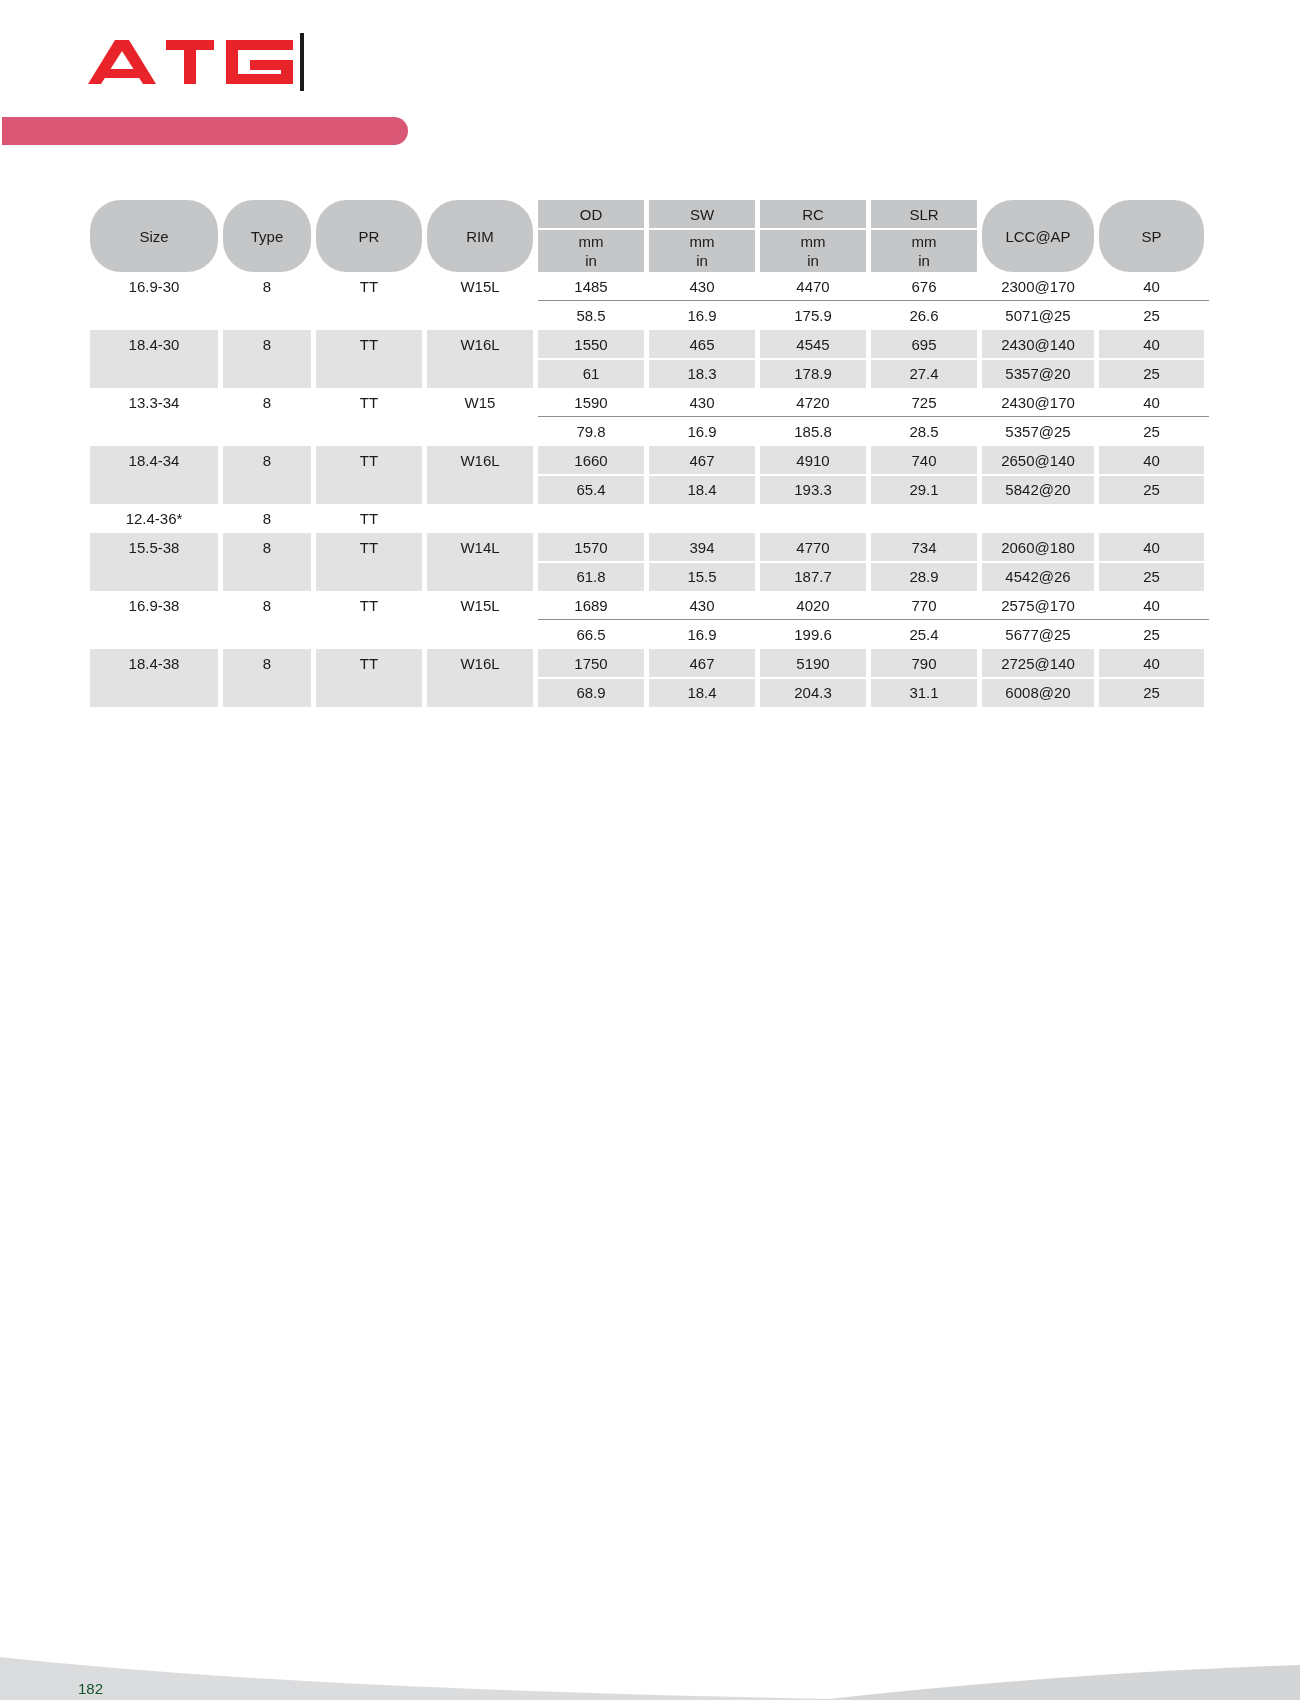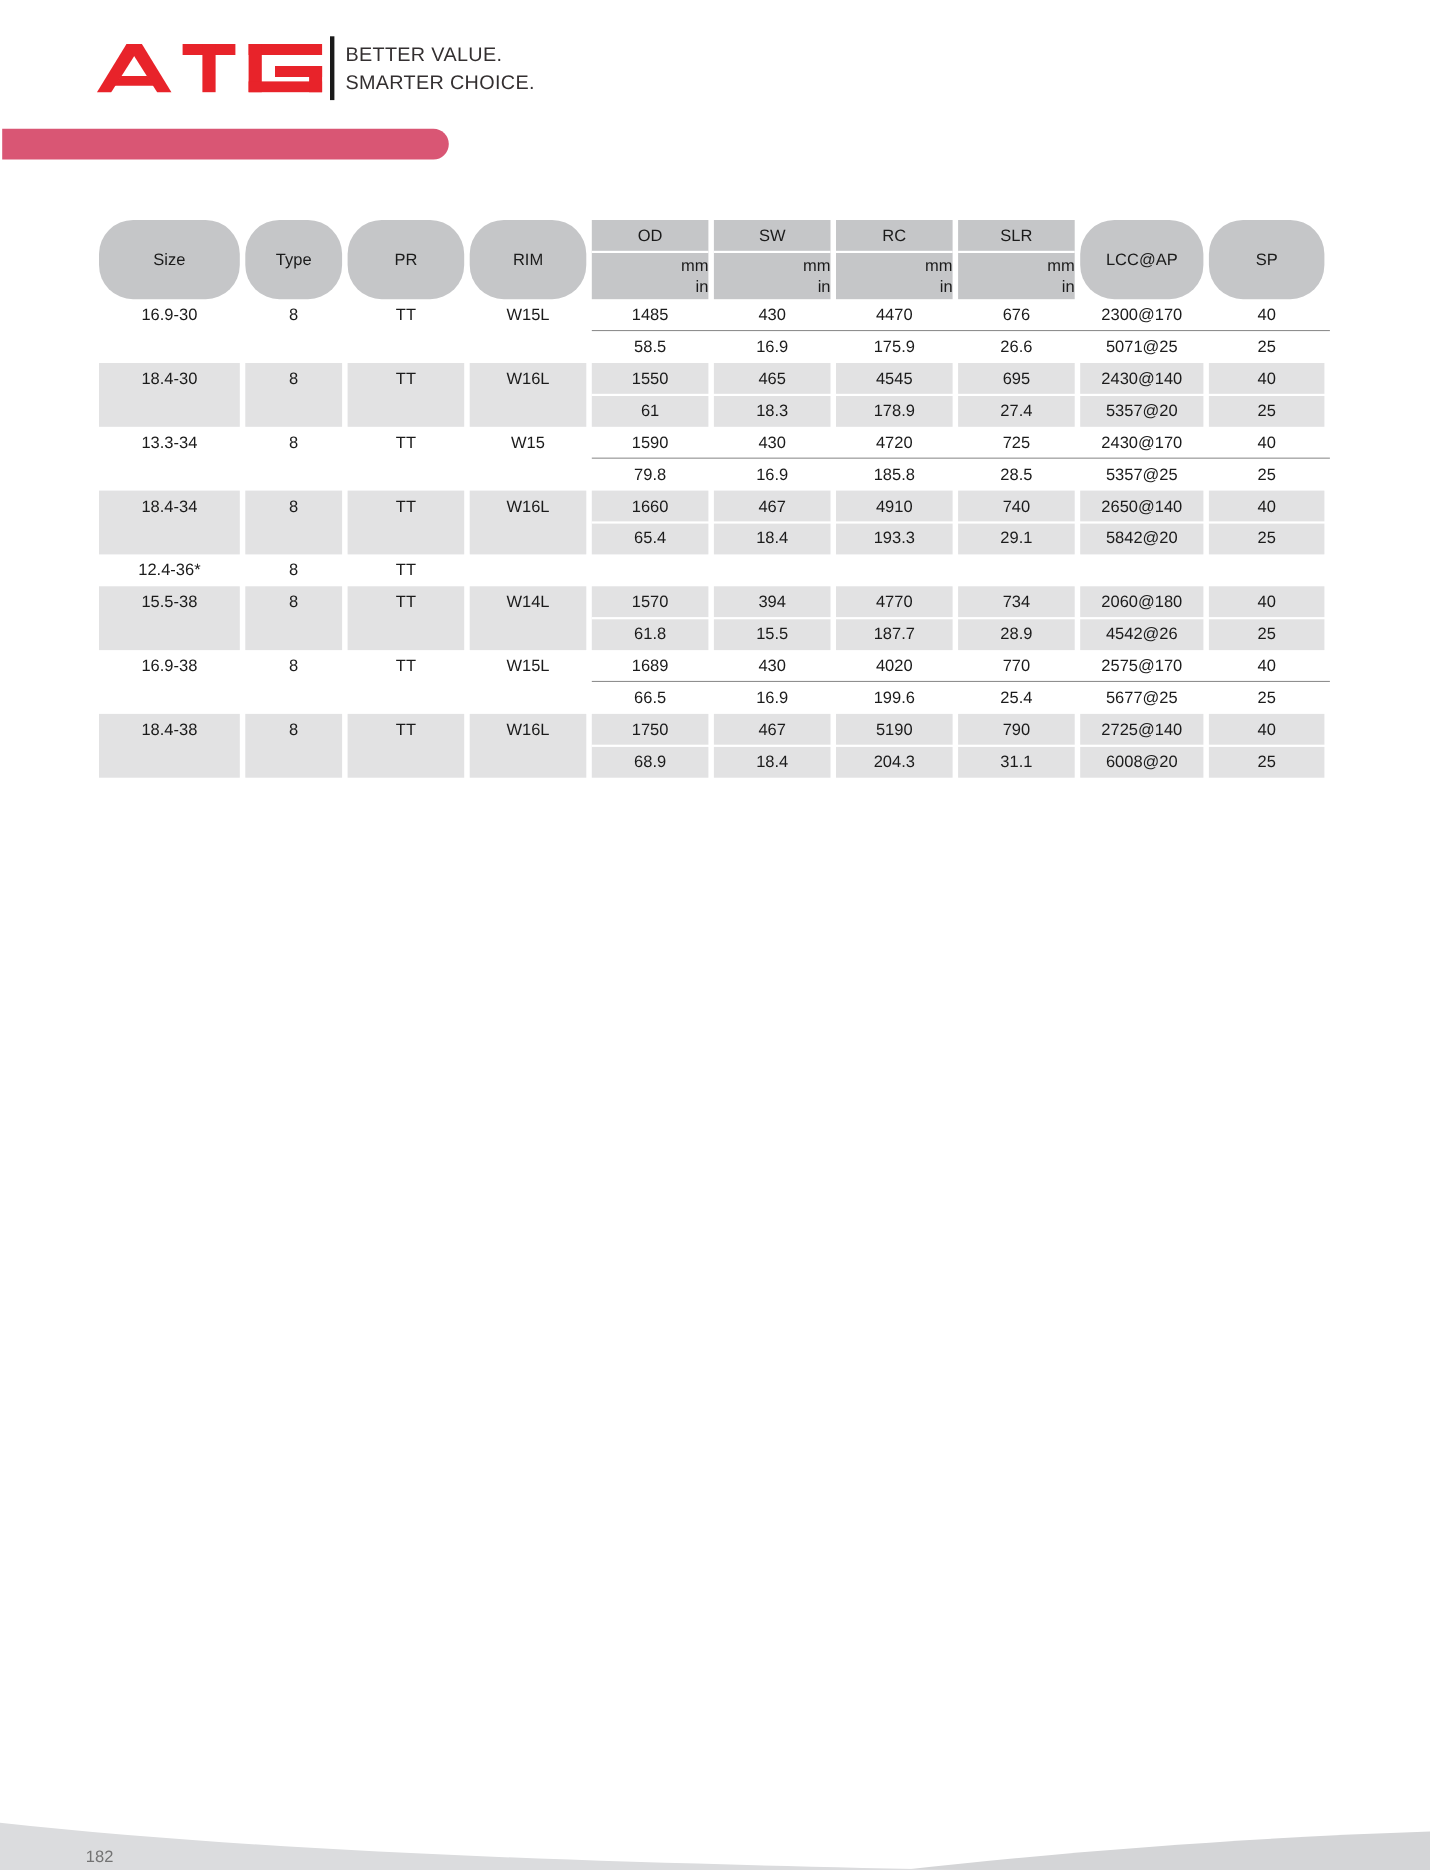--- a/index.html
+++ b/index.html
@@ -20,34 +20,34 @@
   
   .table-wrap{position:absolute;left:85px;top:200px;width:1124px;}
   #spec-table{border-collapse:separate;border-spacing:5px 0;table-layout:fixed;width:1124px;
     font-size:15px;color:#1b1b1b;}
   #spec-table th,#spec-table td{padding:0;text-align:center;font-weight:400;overflow:hidden;box-sizing:border-box;white-space:nowrap;}
   .hc{background:var(--header-gray,#c5c6c8);margin-left:12px;}
   tr.h1 th{height:30px;vertical-align:middle;}
   th.hfull{vertical-align:middle;border-radius:31px;}
   th.hsplit{border-bottom:2px solid #ffffff;}
   tr.h2 th{height:42px;vertical-align:middle;}
-  .unit{line-height:19px;text-align:right;}
+  .unit{line-height:19px;}
   tbody td{height:29px;line-height:29px;}
   td.rspan{vertical-align:top;}
   .g-gray td{background:var(--row-gray,#e2e2e3);}
   .g-white td{background:transparent;}
   .sep{position:absolute;left:453px;width:671px;}
   .sep-gray{height:1px;background:#8f8f8f;}
   .sep-white{height:2px;background:#ffffff;}
 
   
   .footer-svg{position:absolute;left:0;bottom:0;display:block;}
   .swoosh-left{fill:var(--footer-gray,#dbdcde);}
   .swoosh-right{fill:#d4d5d7;}
-  .page-number{position:absolute;left:78px;top:1680px;font-size:15px;color:#737373;z-index:2;}
+  .page-number{position:absolute;left:78px;top:1680px;font-size:15px;color:#14532d;z-index:2;}
 </style>
 </head>
 <body>
 
 <div class="page" style="--logo-red: #e8232a; --accent-pink: #d95674; --header-gray: #c5c6c8; --row-gray: #e2e2e3; --footer-gray: #dbdcde;">
 
   <div class="logo-wrap">
     <svg class="logo-svg" width="205" height="44" viewBox="0 0 205 44">
 
       <polygon class="logo-shape" points="27,0 41,0 13,44 0,44"></polygon>
@@ -58,24 +58,20 @@
       <rect class="logo-shape" x="96" y="0" width="12" height="44"></rect>
 
       <rect class="logo-shape" x="138" y="0" width="67" height="10"></rect>
       <rect class="logo-shape" x="138" y="0" width="12" height="44"></rect>
       <rect class="logo-shape" x="138" y="34" width="67" height="10"></rect>
       <rect class="logo-shape" x="193" y="20" width="12" height="24"></rect>
       <rect class="logo-shape" x="162" y="20" width="43" height="10"></rect>
     </svg>
   </div>
   <div class="logo-divider"></div>
-  <div class="tagline">
-    <div>BETTER VALUE.</div>
-    <div>SMARTER CHOICE.</div>
-  </div>
 
   <div class="accent-bar"></div>
 
   <div class="table-wrap" id="table-wrap" style="position:relative;">
     <table id="spec-table">
         <colgroup>
           <col style="width: 128px;">
           <col style="width: 88px;">
           <col style="width: 106px;">
           <col style="width: 106px;">

